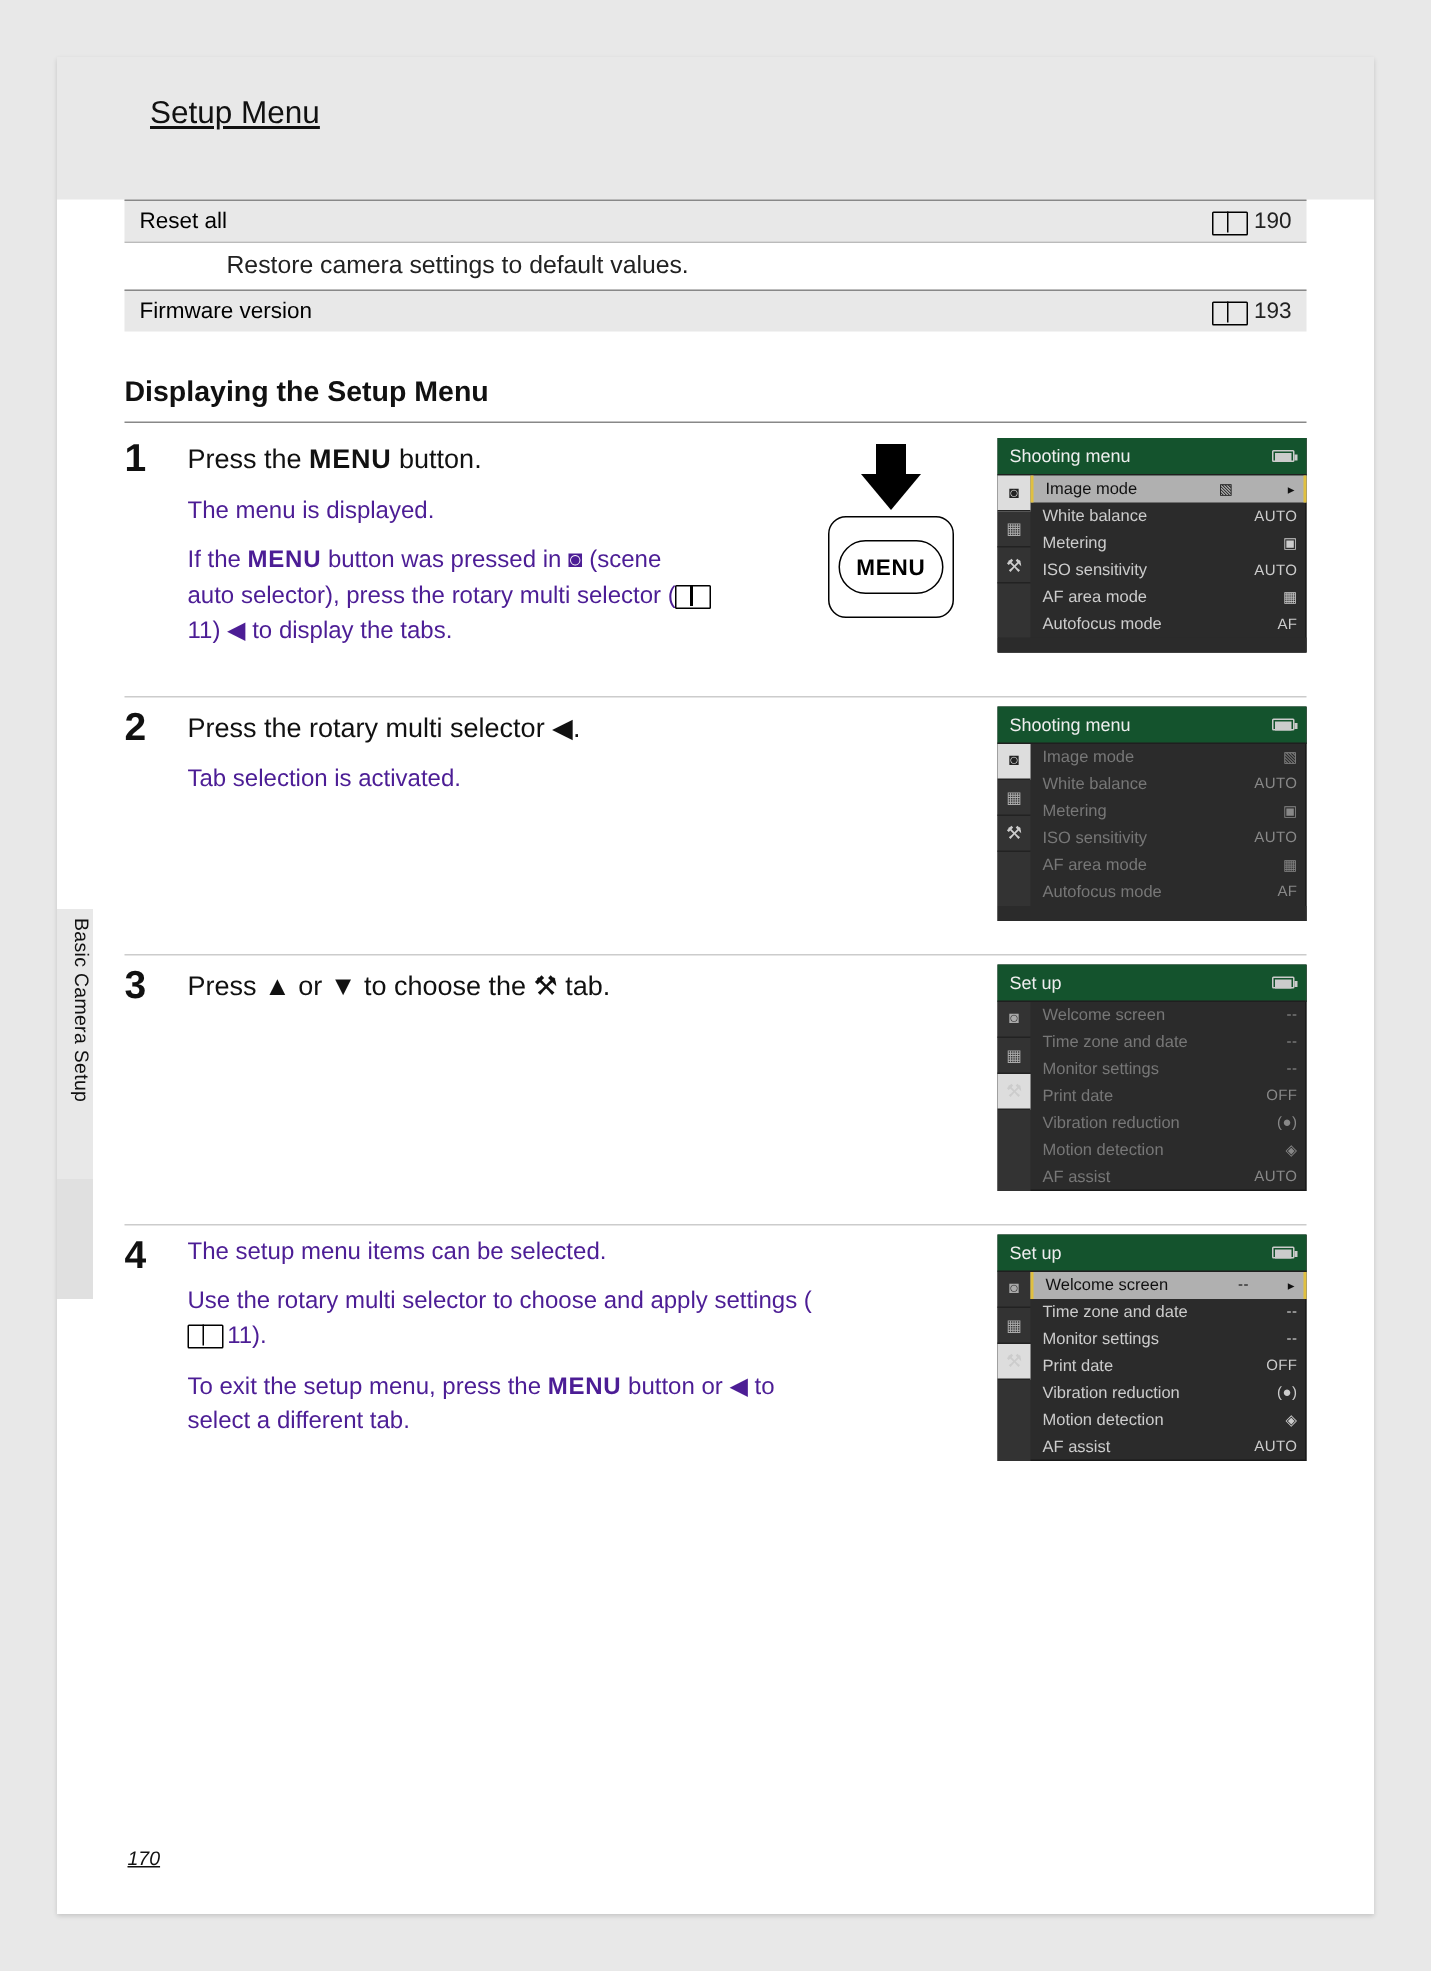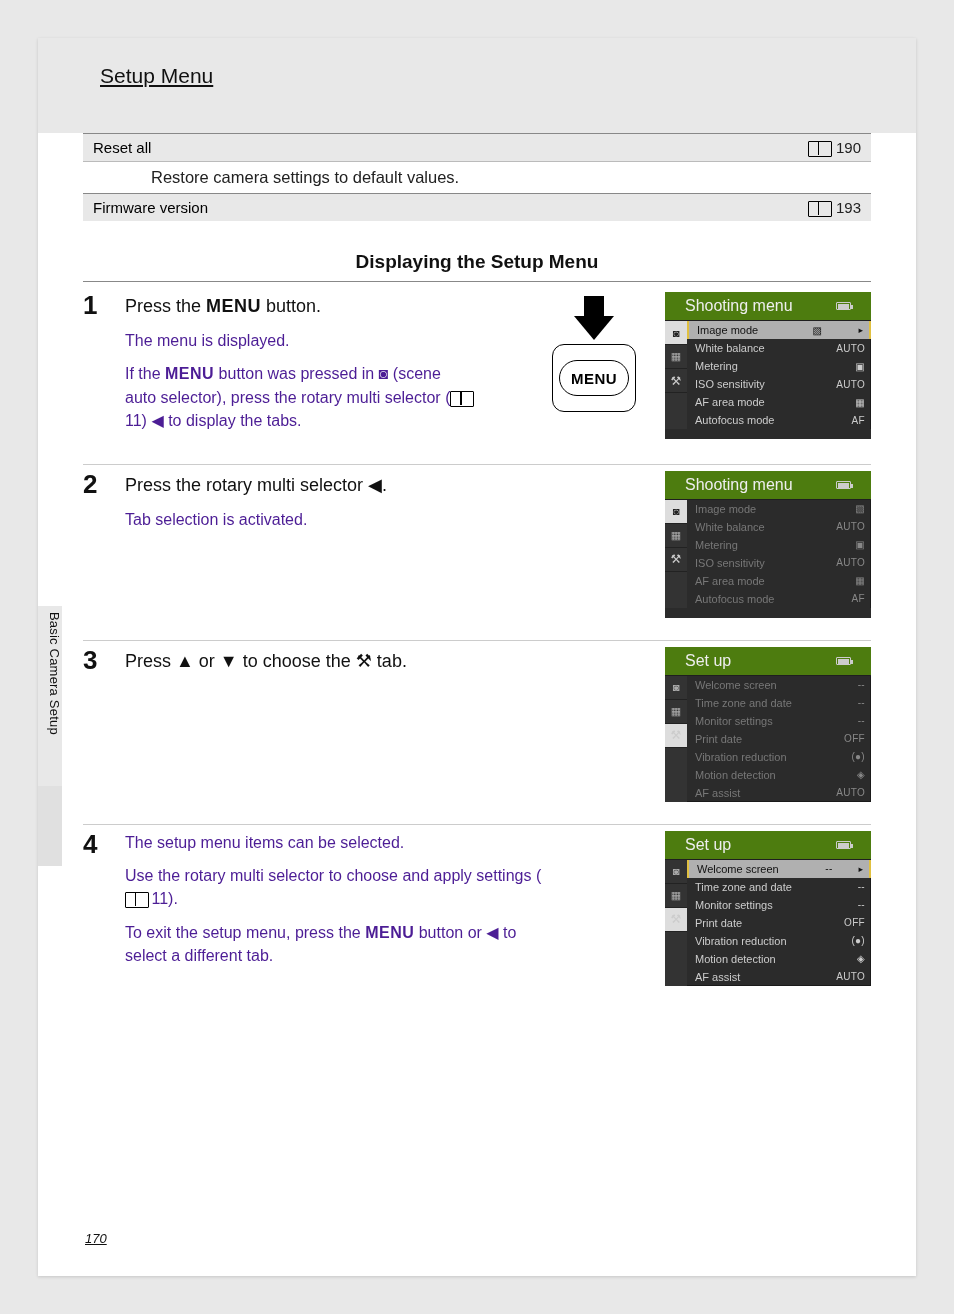--- a/index.html
+++ b/index.html
@@ -99,21 +99,20 @@
     left: 10px; top: 0;
     width: 1.2px; height: 14px;
     background: #000;
   }
 
   h2.section {
     font-size: 19px;
     font-weight: 700;
     margin: 30px 0 8px 0;
     color: #111;
-    text-align: center;
   }
   hr.thin {
     border: none;
     border-top: 1px solid #888;
     margin: 4px 0 10px 0;
   }
 
   .step {
     display: flex;
     margin: 0 0 6px 0;
@@ -203,26 +202,26 @@
   .cam {
     flex-shrink: 0;
     width: 206px;
     background: #2b2b2b;
     font-family: Arial, sans-serif;
     font-size: 11px;
     color: #ddd;
     box-shadow: inset 0 0 0 1px #1a1a1a;
   }
   .cam .cam-title {
-    background: #4d7c0f;
-    padding: 5px 20px;
+    background: #14532d;
+    padding: 5px 8px;
     display: flex;
     justify-content: space-between;
     align-items: center;
-    font-size: 16px;
+    font-size: 12px;
     color: #eee;
     border-bottom: 1px solid #1f1f1f;
   }
   .cam-body {
     display: flex;
   }
   .cam-tabs {
     width: 22px;
     background: #333;
     display: flex;

